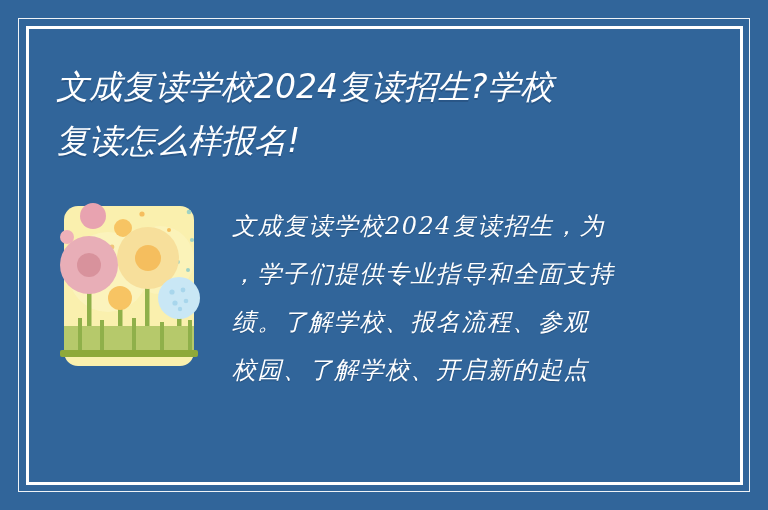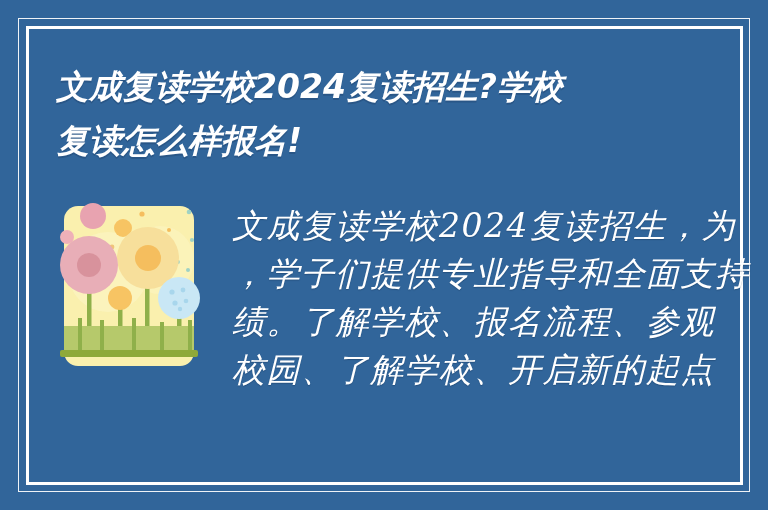--- a/index.html
+++ b/index.html
@@ -48,21 +48,21 @@
     position: absolute;
     left: 56px;
     top: 60px;
     width: 640px;
   }
   .title-line {
     display: block;
     color: #ffffff;
     font-family: "DejaVu Sans", "Liberation Sans", sans-serif;
     font-size: 33px;
-    font-weight: 700;
+    font-weight: 400;
     font-style: italic;
     letter-spacing: 0px;
     line-height: 54px;
     white-space: nowrap;
     text-shadow: 0 2px 0 rgba(20,50,85,0.28);
   }
 
   
   .content-row {
     position: absolute;
@@ -86,21 +86,21 @@
   .body-copy {
     position: absolute;
     left: 176px;
     top: 4px;
     width: 480px;
   }
   .body-line {
     display: block;
     color: #ffffff;
     font-family: "DejaVu Serif", "Liberation Serif", serif;
-    font-size: 33px;
+    font-size: 24px;
     font-style: italic;
     font-weight: 400;
     line-height: 48px;
     letter-spacing: 1.5px;
     white-space: nowrap;
     text-shadow: 0 1px 1px rgba(18,46,80,0.35);
   }
 </style>
 </head>
 <body>

